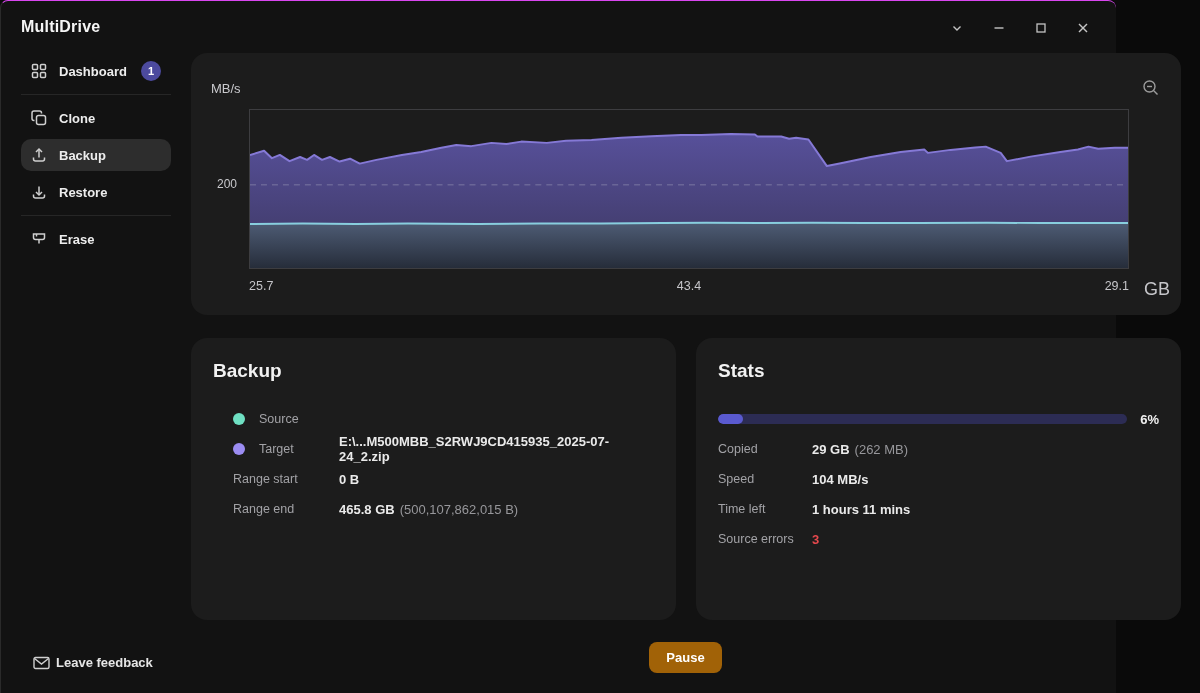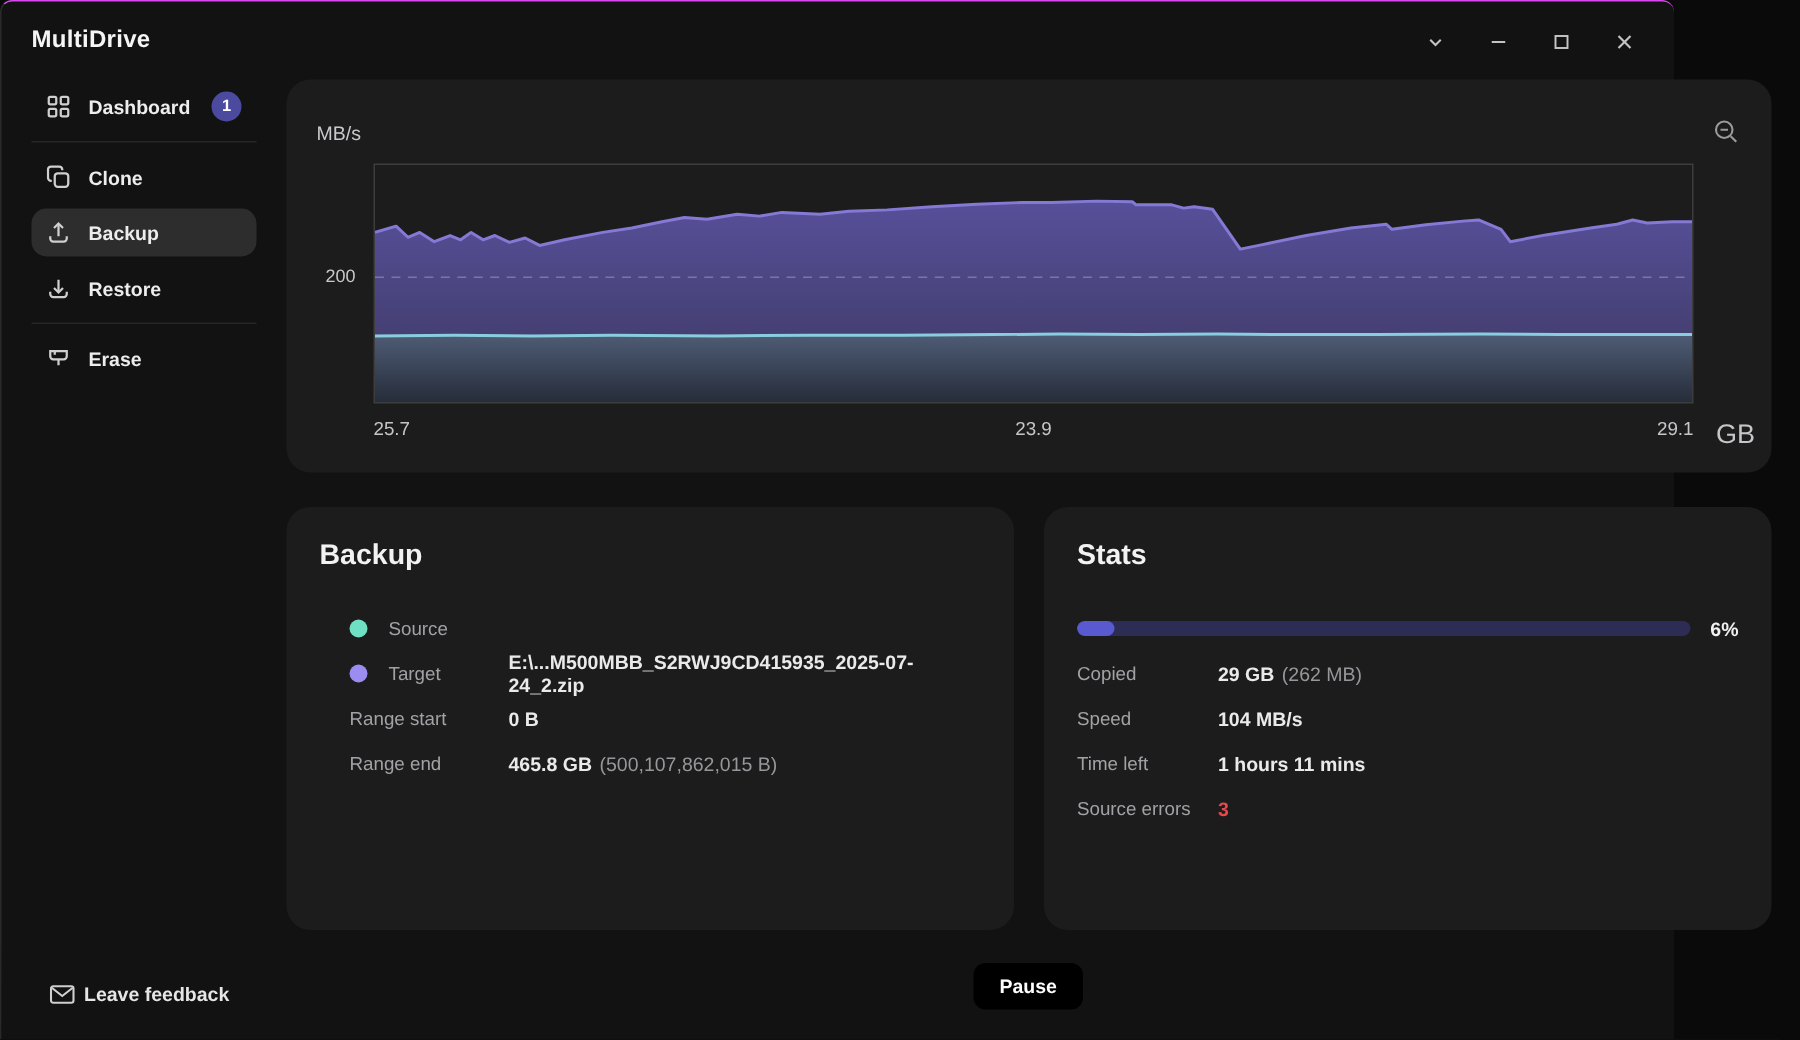--- a/index.html
+++ b/index.html
@@ -203,21 +203,21 @@
             </defs>
             <path d="M0.0 45.5L14.1 41.3L22.0 48.8L29.9 45.5L39.6 51.8L50.2 47.6L57.2 50.5L64.2 45.5L72.2 50.5L80.1 47.6L89.8 52.2L100.3 49.3L110.0 54.3L126.7 50.5L152.2 45.5L171.6 42.5L191.8 38.3L206.8 35.4L221.8 36.6L242.0 33.3L257.0 34.5L271.9 32.0L297.4 33.3L316.8 31.2L342.3 30.3L372.2 28.2L402.2 26.5L432.1 25.3L452.3 25.3L482.2 24.4L506.0 24.8L508.6 26.9L532.4 26.9L540.3 29.1L547.4 28.2L559.7 29.9L578.2 56.8L592.2 53.9L622.2 47.6L652.1 42.5L675.8 40.0L679.4 43.4L702.2 40.4L726.9 37.9L737.4 37.1L752.4 43.4L758.6 51.8L782.3 47.2L812.2 42.5L829.8 40.0L840.4 37.1L850.1 39.2L866.8 38.3L880.0 38.3L880 160L0 160Z" fill="url(#grad0)"></path>
             <path d="M0.0 115.4L52.8 114.9L105.6 115.4L158.4 114.9L228.8 115.4L290.4 114.9L352.0 114.9L413.6 114.5L457.6 114.1L510.4 114.5L563.2 114.1L616.0 114.5L668.8 114.5L739.2 114.1L792.0 114.5L836.0 114.5L880.0 114.5L880 160L0 160Z" fill="url(#grad1)"></path>
             <line x1="0" x2="880" y1="75.8" y2="75.8" stroke="rgba(190,195,210,0.4)" stroke-width="1" stroke-dasharray="6 5"></line>
             <path d="M0.0 45.5L14.1 41.3L22.0 48.8L29.9 45.5L39.6 51.8L50.2 47.6L57.2 50.5L64.2 45.5L72.2 50.5L80.1 47.6L89.8 52.2L100.3 49.3L110.0 54.3L126.7 50.5L152.2 45.5L171.6 42.5L191.8 38.3L206.8 35.4L221.8 36.6L242.0 33.3L257.0 34.5L271.9 32.0L297.4 33.3L316.8 31.2L342.3 30.3L372.2 28.2L402.2 26.5L432.1 25.3L452.3 25.3L482.2 24.4L506.0 24.8L508.6 26.9L532.4 26.9L540.3 29.1L547.4 28.2L559.7 29.9L578.2 56.8L592.2 53.9L622.2 47.6L652.1 42.5L675.8 40.0L679.4 43.4L702.2 40.4L726.9 37.9L737.4 37.1L752.4 43.4L758.6 51.8L782.3 47.2L812.2 42.5L829.8 40.0L840.4 37.1L850.1 39.2L866.8 38.3L880.0 38.3" fill="none" stroke="#8579d6" stroke-width="2" stroke-linejoin="round"></path>
             <path d="M0.0 115.4L52.8 114.9L105.6 115.4L158.4 114.9L228.8 115.4L290.4 114.9L352.0 114.9L413.6 114.5L457.6 114.1L510.4 114.5L563.2 114.1L616.0 114.5L668.8 114.5L739.2 114.1L792.0 114.5L836.0 114.5L880.0 114.5" fill="none" stroke="#88cede" stroke-width="2" stroke-linejoin="round"></path>
           </svg>
       </div>
       <div class="xticks">
         <span>25.7</span>
-        <span>23.9</span>
+        <span>43.4</span>
         <span>29.1</span>
       </div>
       <span class="xunit">GB</span>
     </section>
 
     <div class="cards">
 
       <section class="panel card backup-card">
         <h2 class="card-title">Backup</h2>
         <div class="row">
@@ -265,15 +265,15 @@
         </div>
         <div class="row">
           <span class="lbl">Source errors</span>
           <span class="val err">3</span>
         </div>
       </section>
 
     </div>
   </main>
 
-  <button class="pause-btn" style="background-color: #000000;">Pause</button>
+  <button class="pause-btn" style="background-color: #a16207;">Pause</button>
 
 </div>
 
 </body></html>

